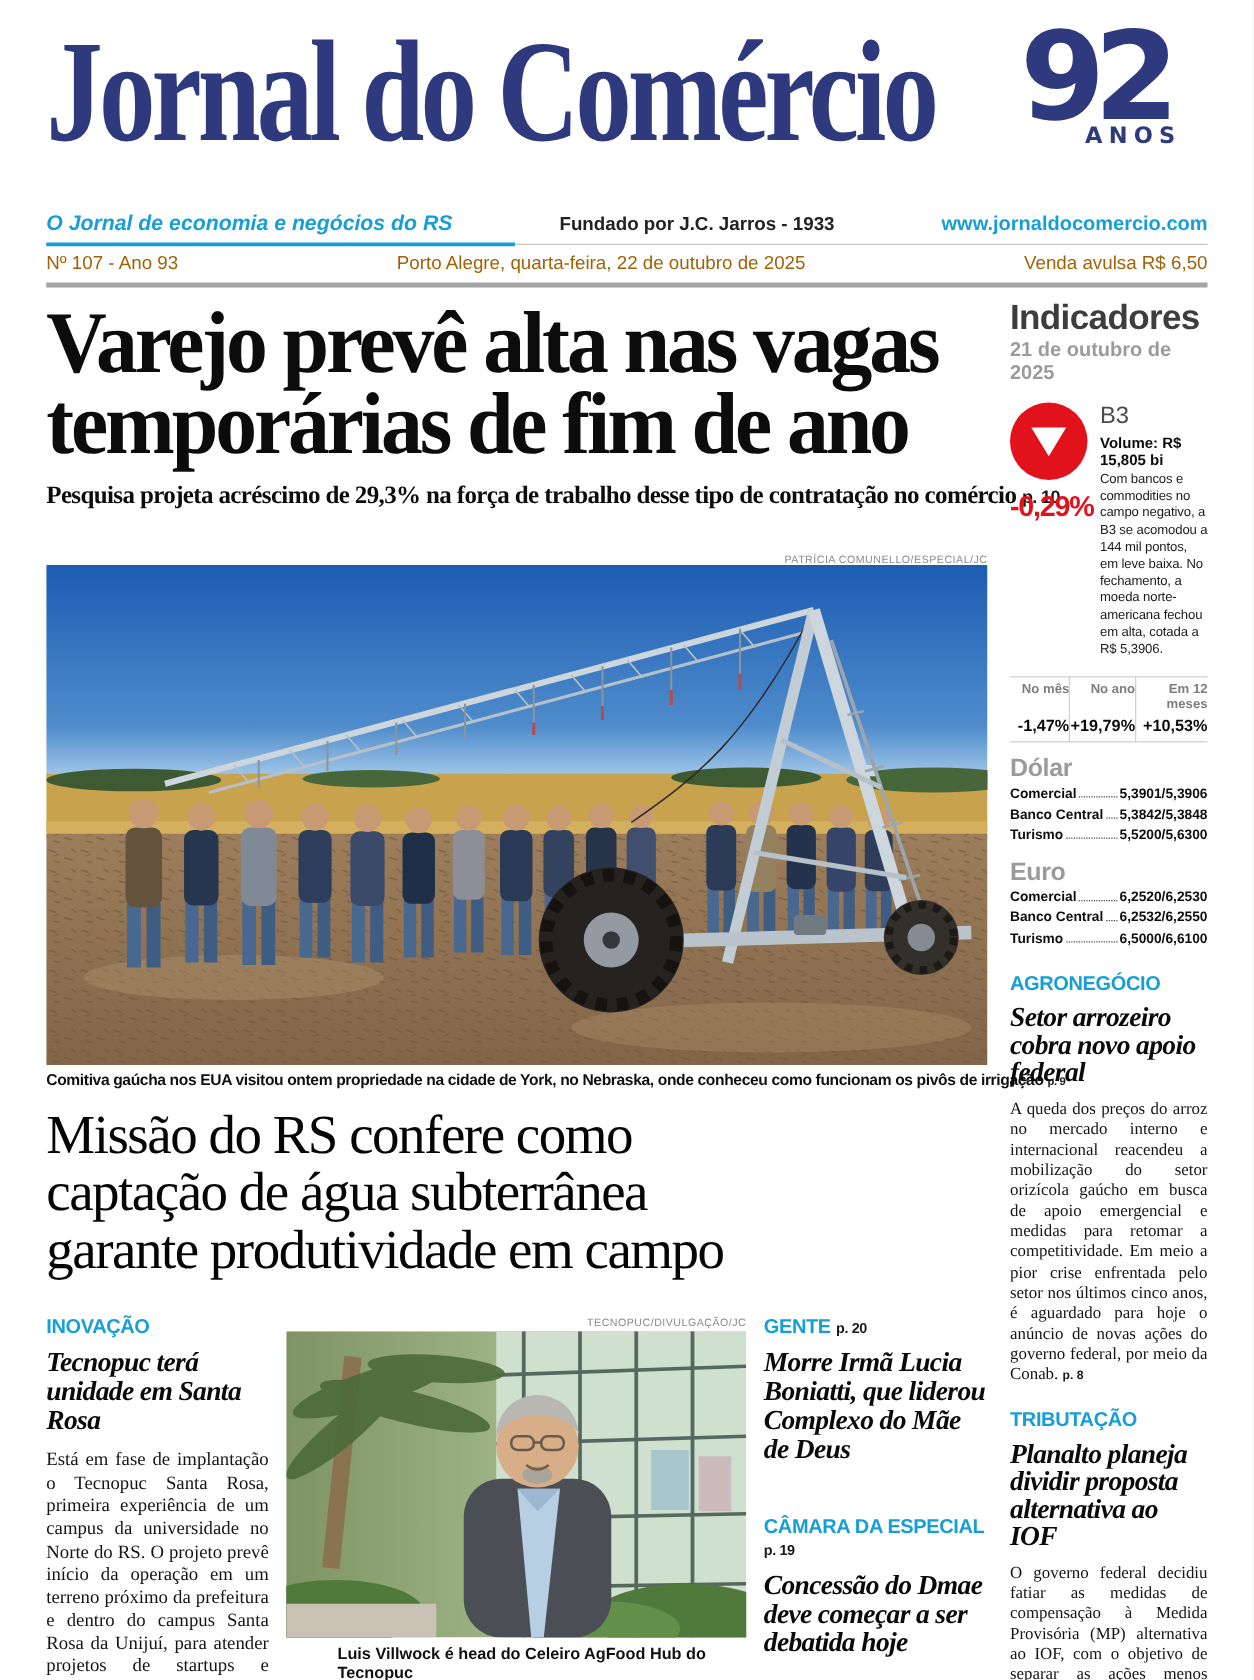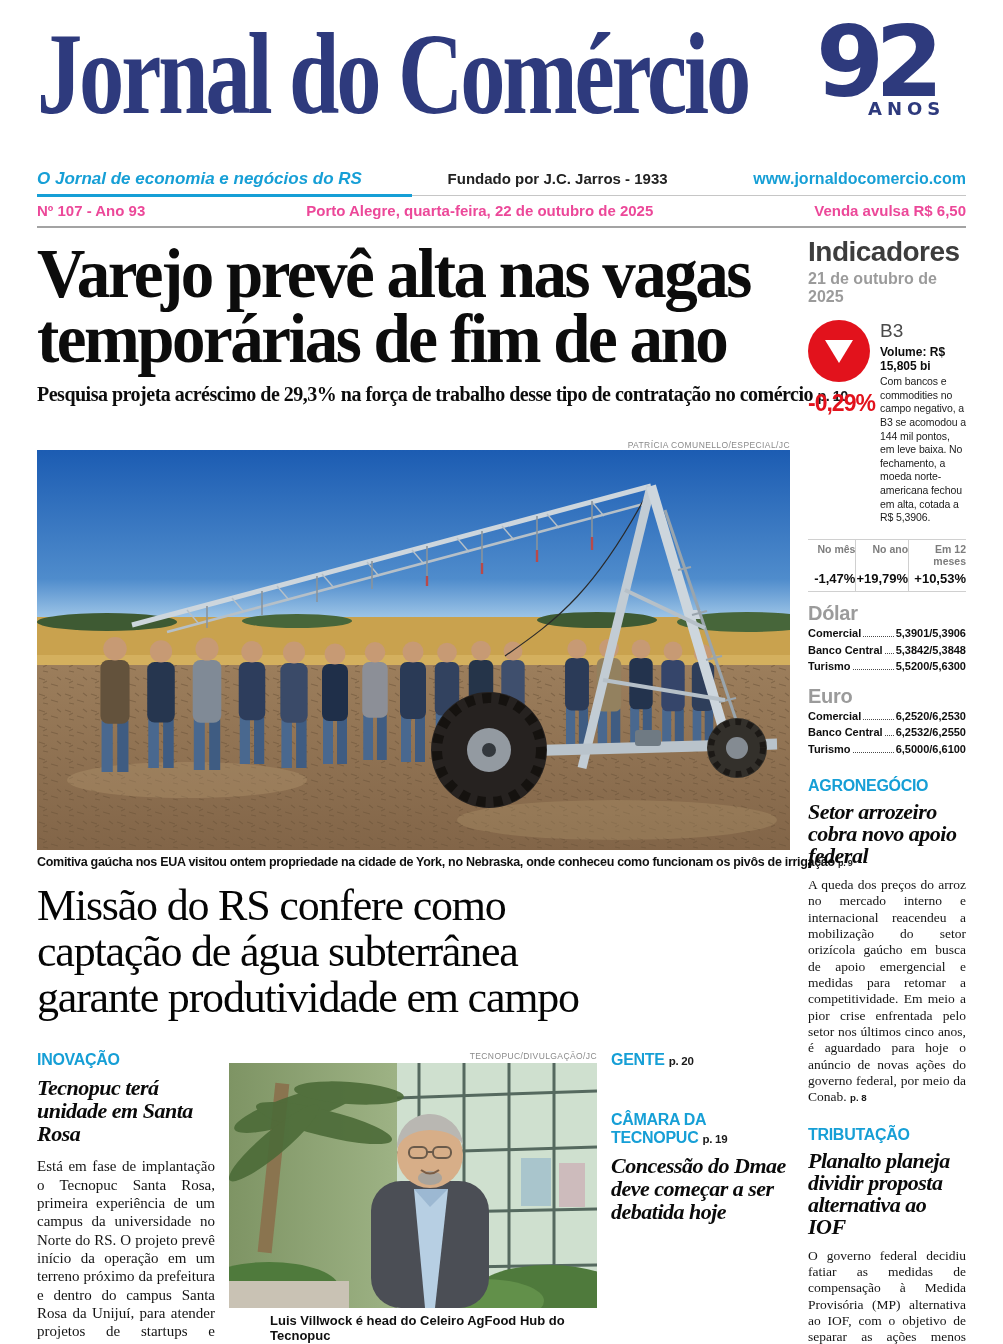--- a/index.html
+++ b/index.html
@@ -17,21 +17,21 @@
   .anniv .anos{font-family:"DejaVu Sans",sans-serif;font-weight:bold;font-size:18px;
         letter-spacing:5px;margin-left:52px;margin-top:-8px;}
   
   .inforow{display:flex;justify-content:space-between;align-items:baseline;
         font-family:"Liberation Sans",sans-serif;position:relative;}
   .row1{padding:3px 0 6px;border-bottom:1px solid #c6c6c6;}
   .row1 .cyanbar{position:absolute;left:0;bottom:-2px;width:375px;height:3px;background:#169fd6;}
   .tagline{color:#169fd6;font-style:italic;font-weight:bold;font-size:17px;}
   .founded{color:#222;font-weight:bold;font-size:15px;}
   .website{color:#169fd6;font-weight:bold;font-size:16px;}
-  .row2{padding:6px 0 7px;border-bottom:2px solid #a3a3a3;font-weight:bold;font-size:15px;color:#ec4899;}
+  .row2{padding:6px 0 7px;border-bottom:4px solid #a3a3a3;font-weight:normal;font-size:15px;color:#a16207;}
   
   .content{display:grid;grid-template-columns:753px 158px;column-gap:18px;margin-top:8px;}
   
   .h1{font-size:67px;line-height:0.93;font-weight:bold;letter-spacing:-2.5px;margin:4px 0 0;
       color:#0c0c0c;text-wrap:balance;transform:scaleY(1.05);transform-origin:top left;}
   .deck{margin-top:18px;font-weight:bold;font-size:20px;letter-spacing:-0.5px;white-space:nowrap;color:#0c0c0c;}
   .pref{font-family:"Liberation Sans",sans-serif;font-size:0.72em;font-weight:bold;color:#1a1a1a;}
   .photo-credit{margin-top:34px;text-align:right;font-family:"Liberation Sans",sans-serif;
       font-size:8.5px;color:#8a8a8a;letter-spacing:0.4px;}
   .mainphoto{width:753px;height:400px;display:block;}
@@ -293,24 +293,25 @@
           </svg>
           <div class="tp-caption">Luis Villwock é head do Celeiro AgFood Hub do Tecnopuc</div>
         </div>
 
         <div>
           <div>
             <div class="kicker">
               <span>GENTE</span>
               <span class="pref">p. 20</span>
             </div>
+            <div class="story-h">Morre Irmã Lucia Boniatti, que liderou Complexo do Mãe de Deus</div>
           </div>
           <div class="camara">
             <div class="kicker">
-              <span>CÂMARA DA TECNOPUC</span>
+              <span>CÂMARA DA ESPECIAL</span>
               <span class="pref">p. 19</span>
             </div>
             <div class="story-h">Concessão do Dmae deve começar a ser debatida hoje</div>
           </div>
         </div>
       </div>
     </div>
 
     <div class="sidebar">
       <div class="ind-title">Indicadores</div>

